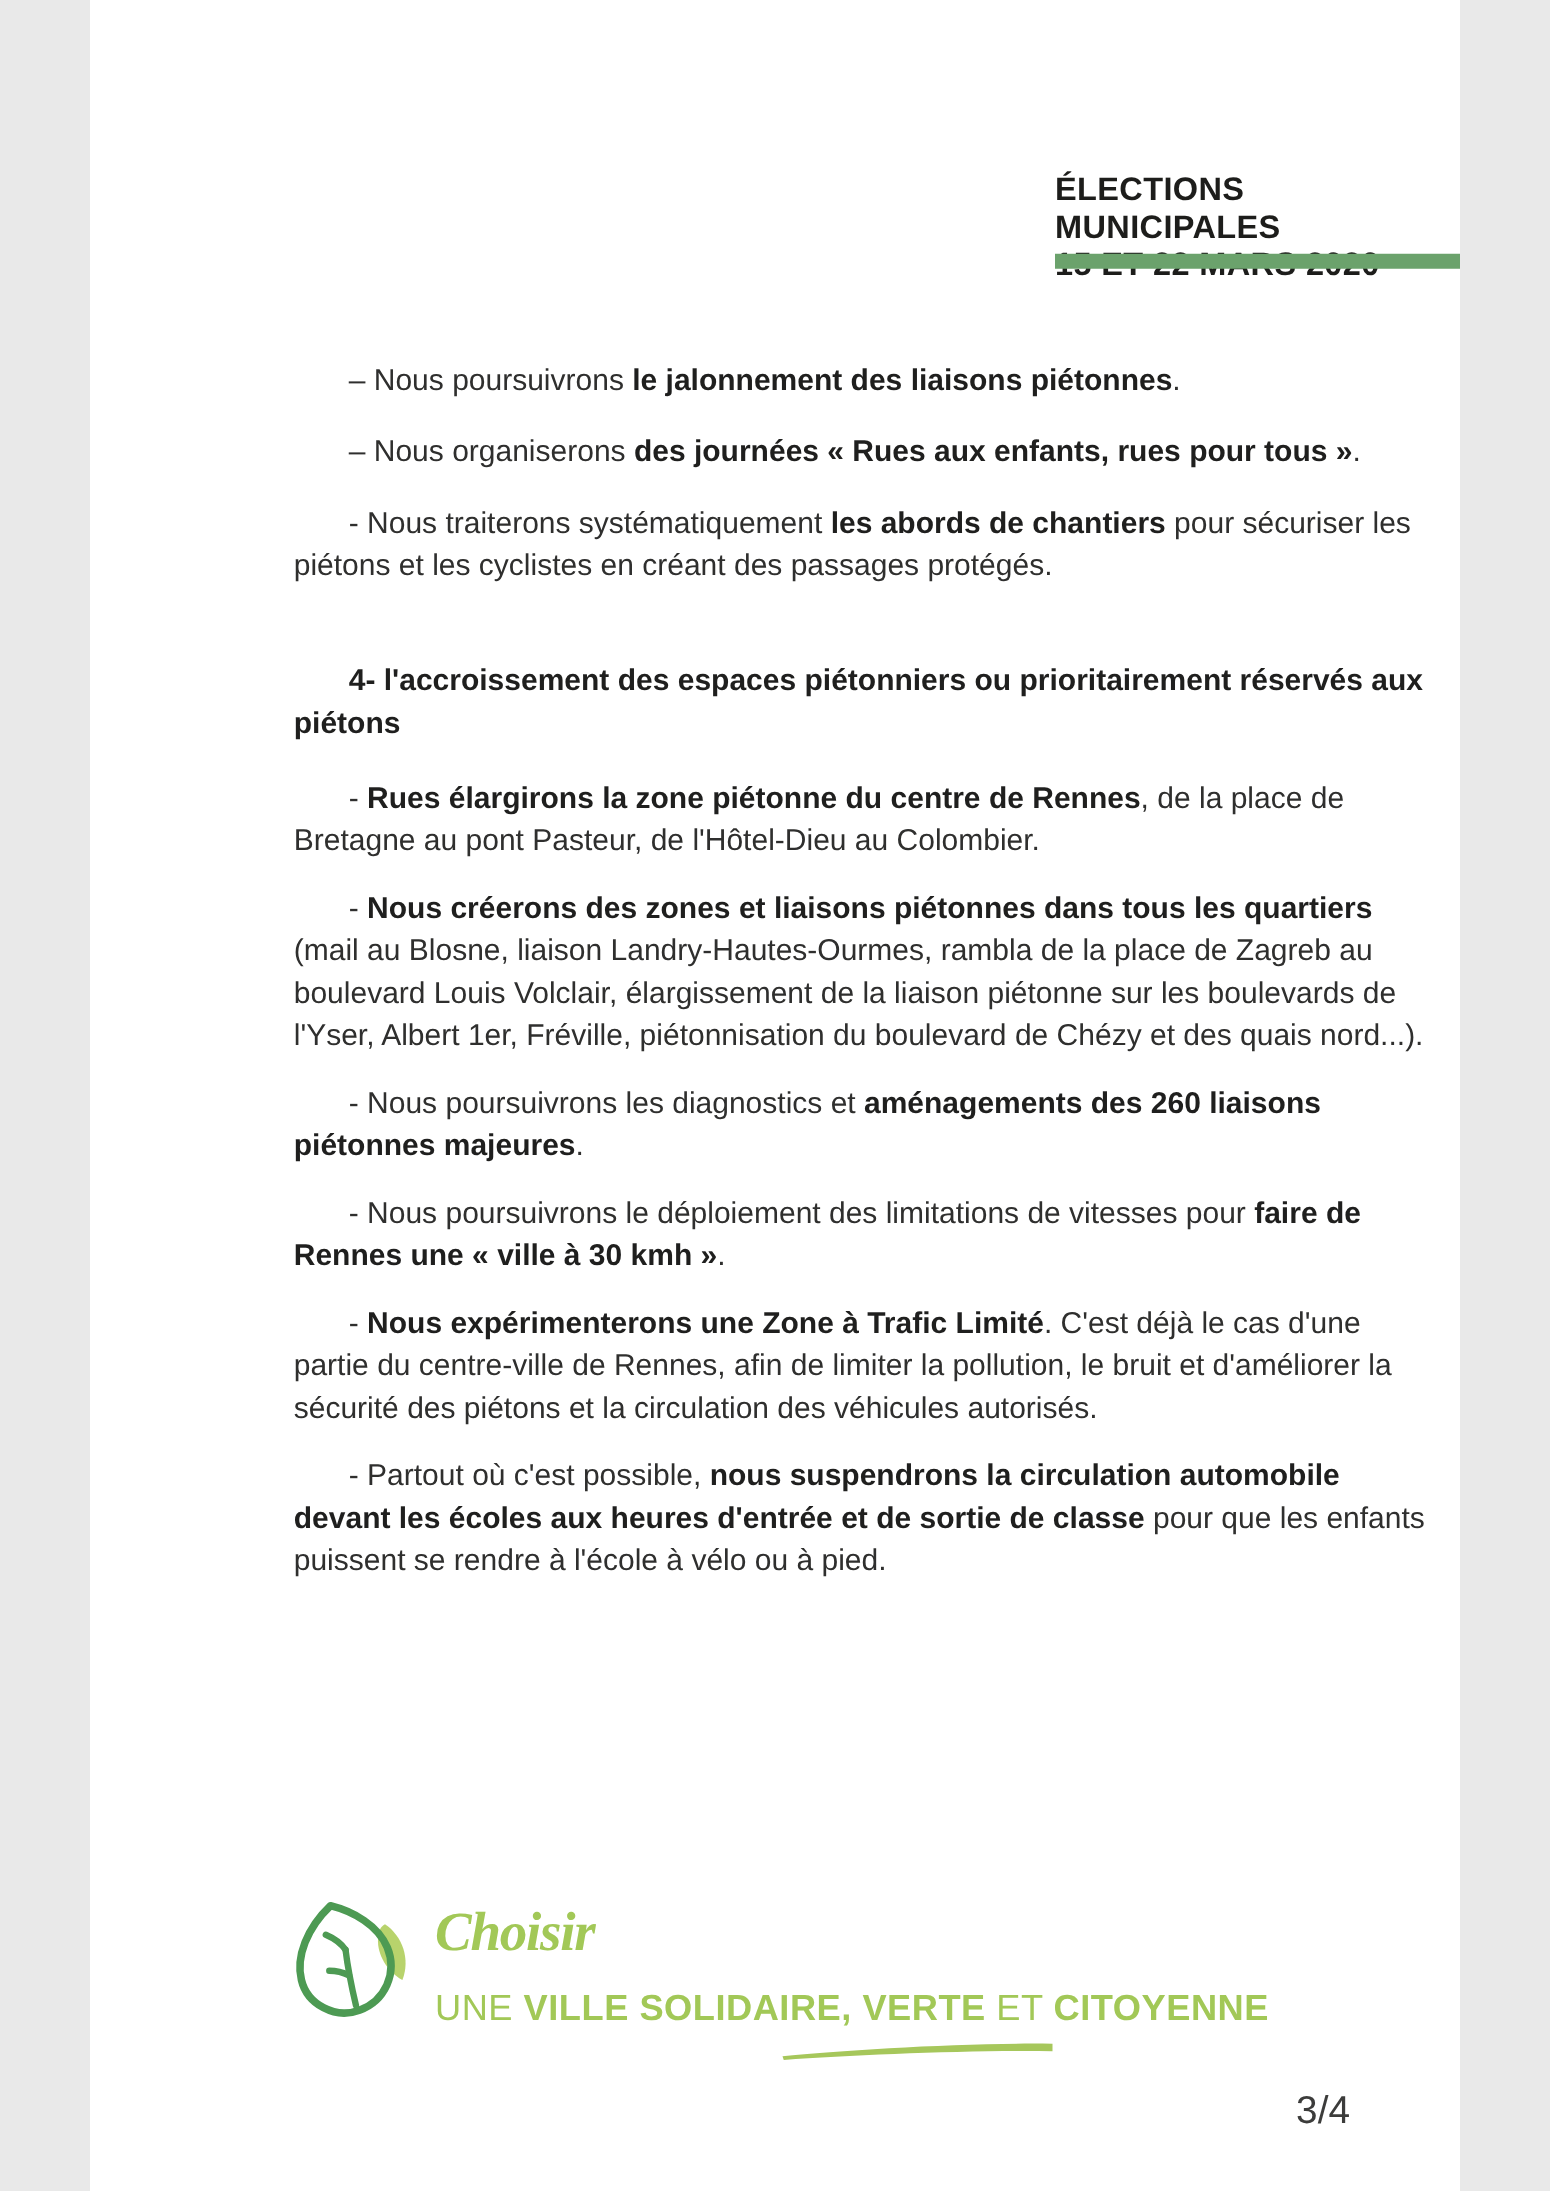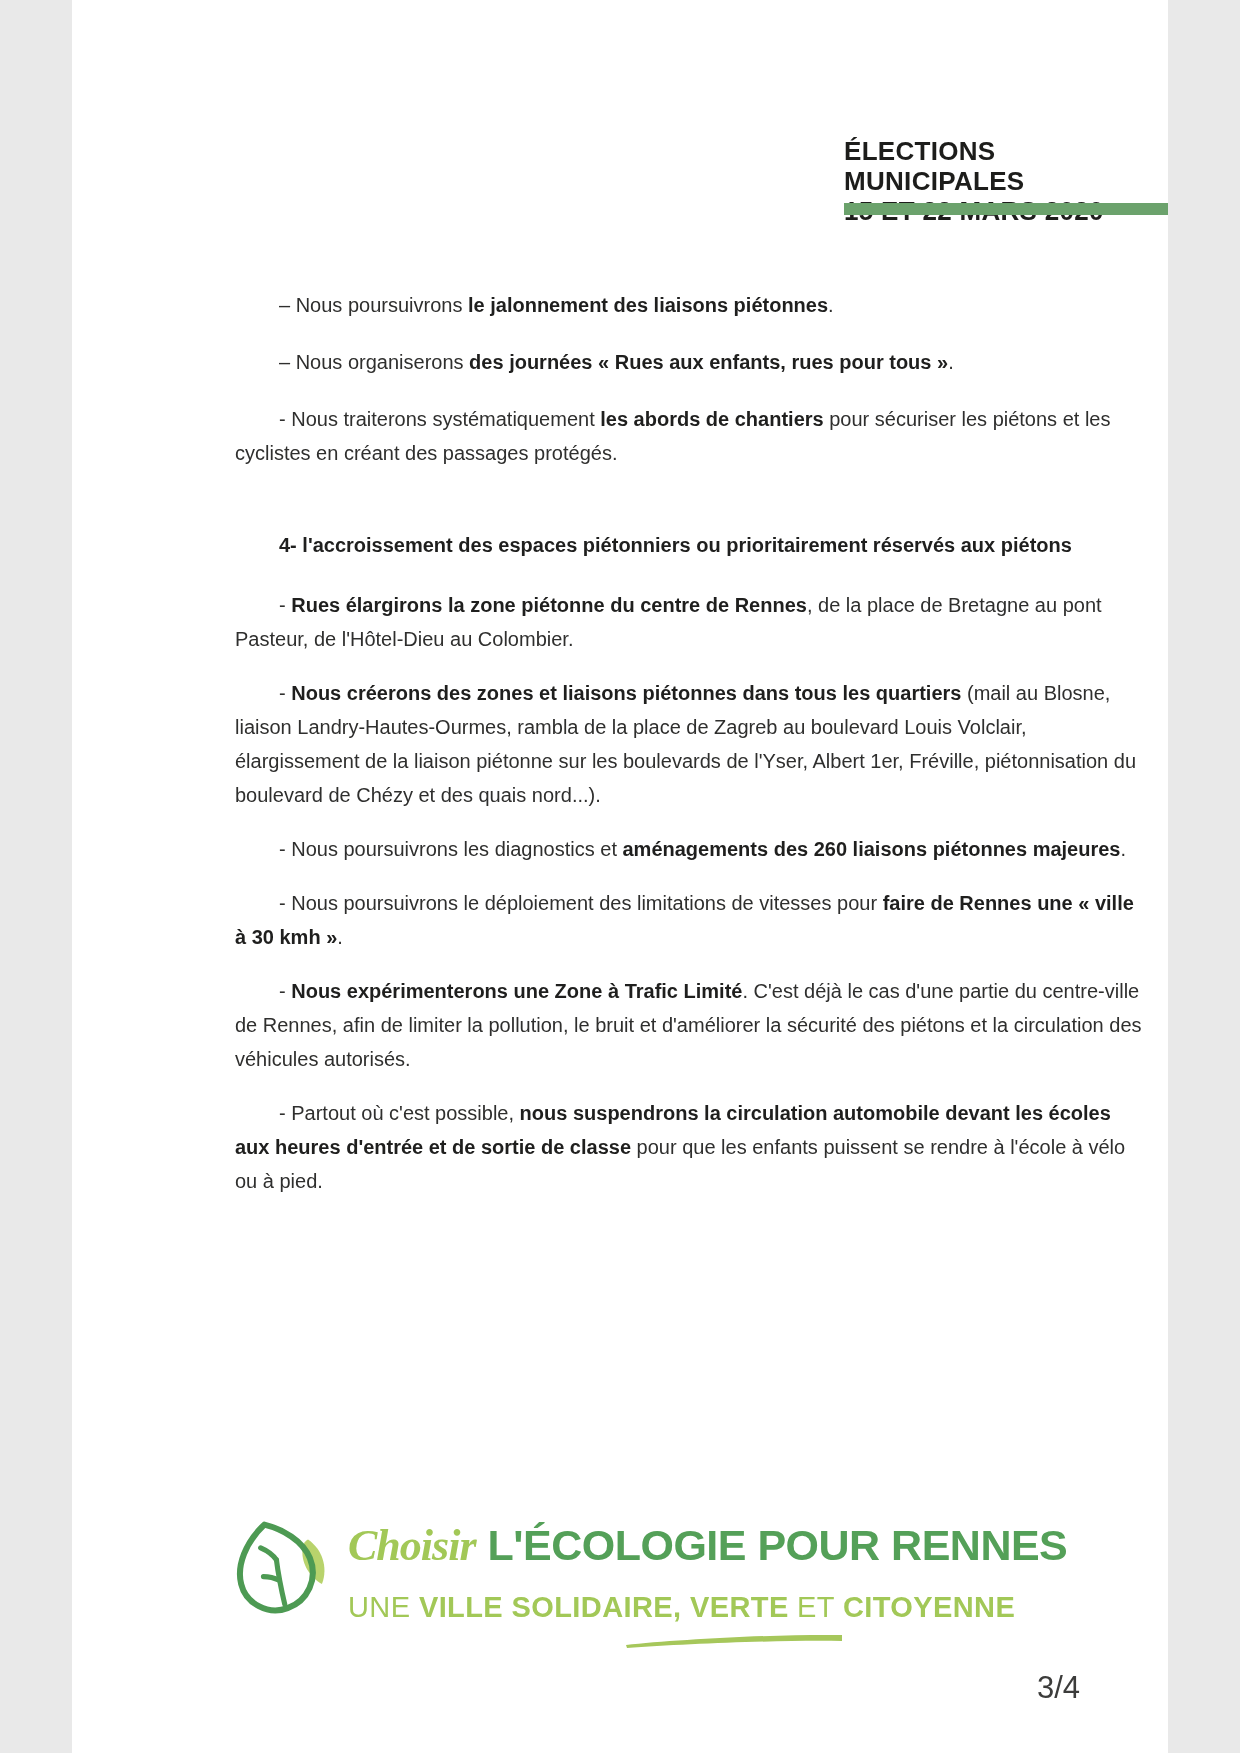--- a/index.html
+++ b/index.html
@@ -31,21 +31,21 @@
     text-transform:uppercase;
   }
   .hdr-bar{
     position:absolute;left:772px;right:0;top:203px;height:12px;
     background:var(--bar);
   }
   
   .doc-body{
     position:absolute;left:163px;top:288px;width:915px;
     color:var(--ink);
-    font-size:20px;line-height:34px;
+    font-size:24px;line-height:34px;
   }
   .doc-body p{margin:0 0 20px;text-indent:44px;}
   .doc-body p.heading{font-weight:bold;color:var(--ink-bold);margin-top:58px;margin-bottom:26px;}
   .doc-body p.bullet{margin-bottom:23px;}
   .doc-body span.b{font-weight:bold;color:var(--ink-bold);}
   
   .logo-row{position:absolute;left:158px;top:1516px;display:flex;align-items:flex-start;}
   .leaf{width:104px;height:110px;flex:0 0 auto;}
   .leaf .outline{fill:none;stroke:var(--leaf-outline);stroke-width:6.5;stroke-linejoin:round;}
   .leaf .vein{fill:none;stroke:var(--leaf-outline);stroke-width:5.5;stroke-linecap:round;}
@@ -104,21 +104,20 @@
     <svg class="leaf" viewBox="0 0 112 112" aria-hidden="true">
       <path class="blade" d="M84 22 C 99 32, 106 52, 99 70 C 86 63, 77 48, 78 34 C 78.5 28, 80 24, 84 22 Z"></path>
       <path class="outline" d="M37 6 C 17 25, 7 50, 12 70 C 17 91, 41 104, 62 96 C 84 88, 95 64, 86 42 C 78 23, 57 11, 37 6 Z"></path>
       <path class="vein" d="M59 92 C 55 75, 52 60, 50 44"></path>
       <path class="vein" d="M50 44 C 46 38, 40 34, 33 31"></path>
       <path class="vein" d="M53 66 C 47 63, 42 62, 36 62"></path>
     </svg>
     <div class="logo-text">
       <div class="logo-line1">
         <span class="logo-script">Choisir</span>
-        <span class="logo-main">L'ÉCOLOGIE POUR RENNES</span>
       </div>
       <div class="logo-line2"><span>UNE </span><span class="b">VILLE SOLIDAIRE,</span><span> </span><span class="b">VERTE</span><span> ET </span><span class="b">CITOYENNE</span></div>
     </div>
   </div>
   <svg class="swoosh" viewBox="0 0 220 16" aria-hidden="true">
     <path d="M2 13 C 50 8, 150 2, 218 3 L218 9 C 150 8, 60 12, 3 16 Z"></path>
   </svg>
 
   <div class="page-num">3/4</div>
 

